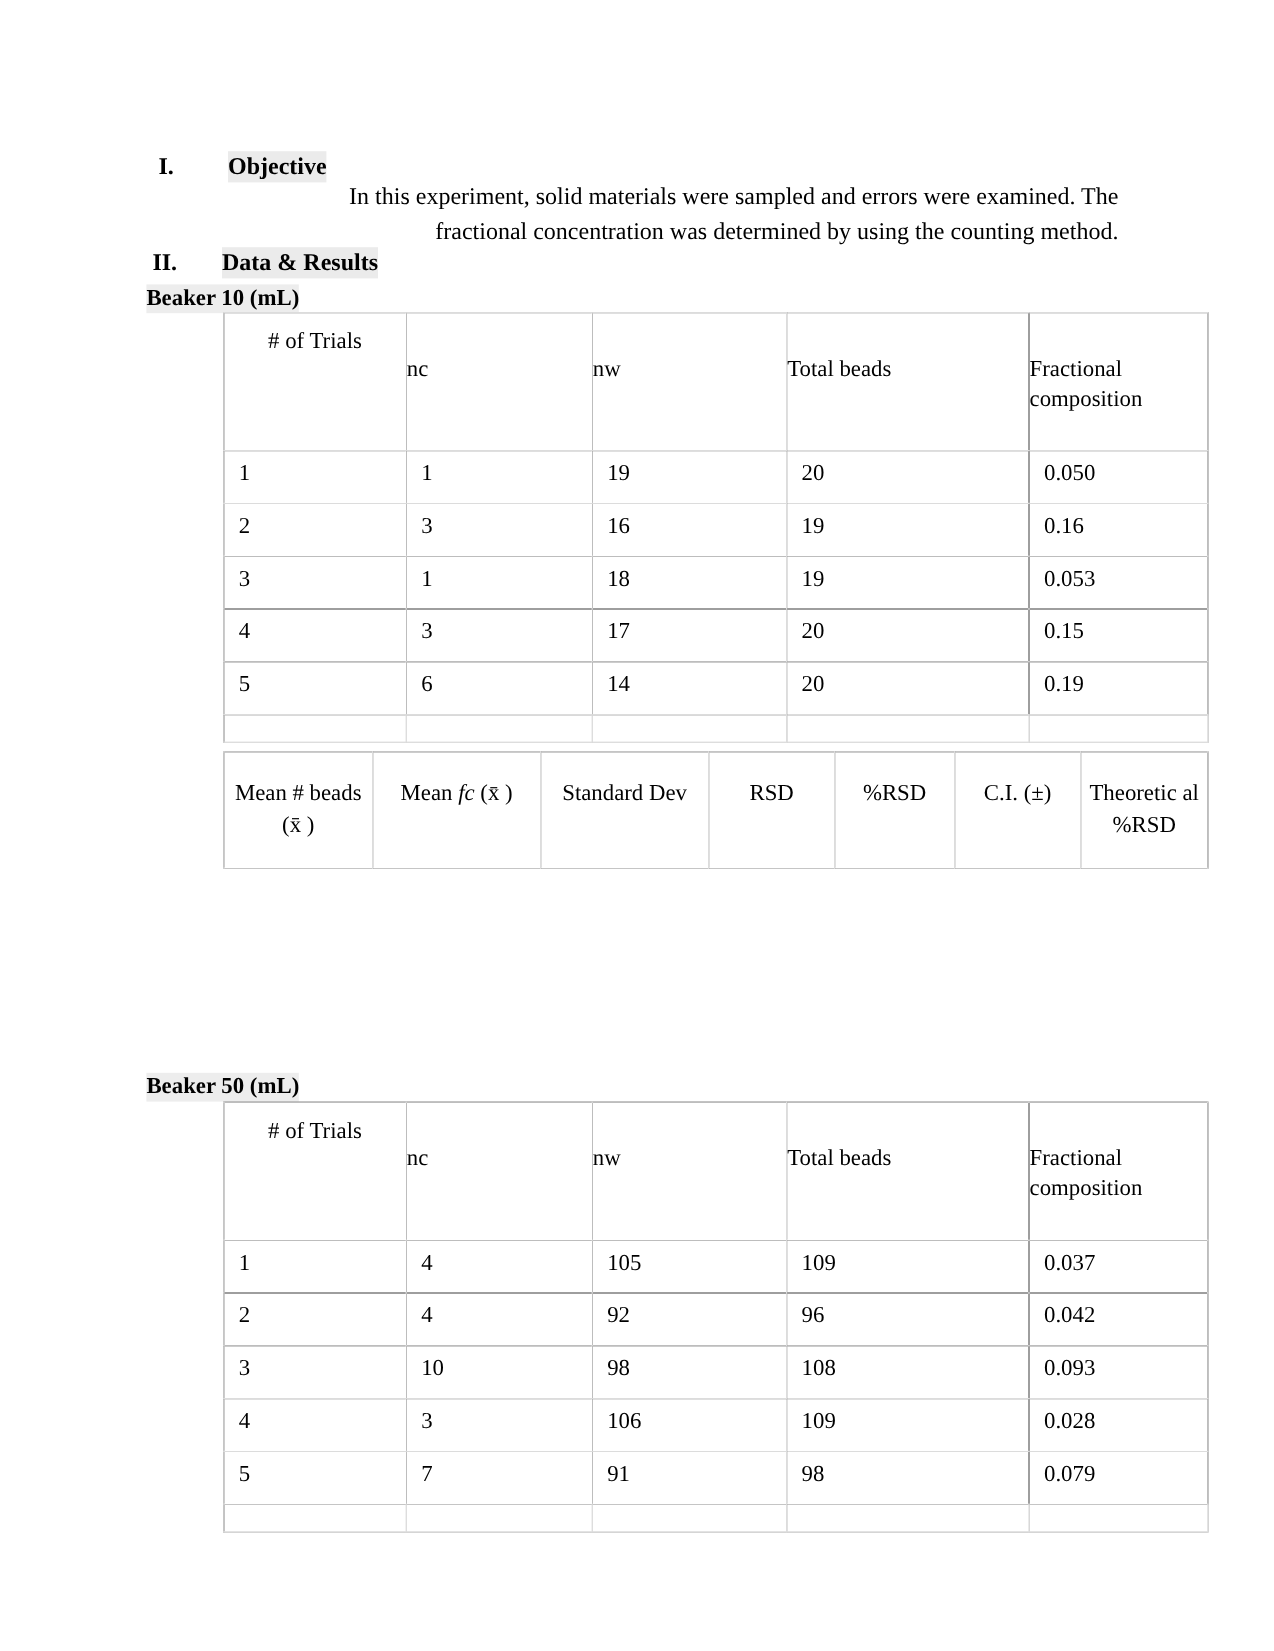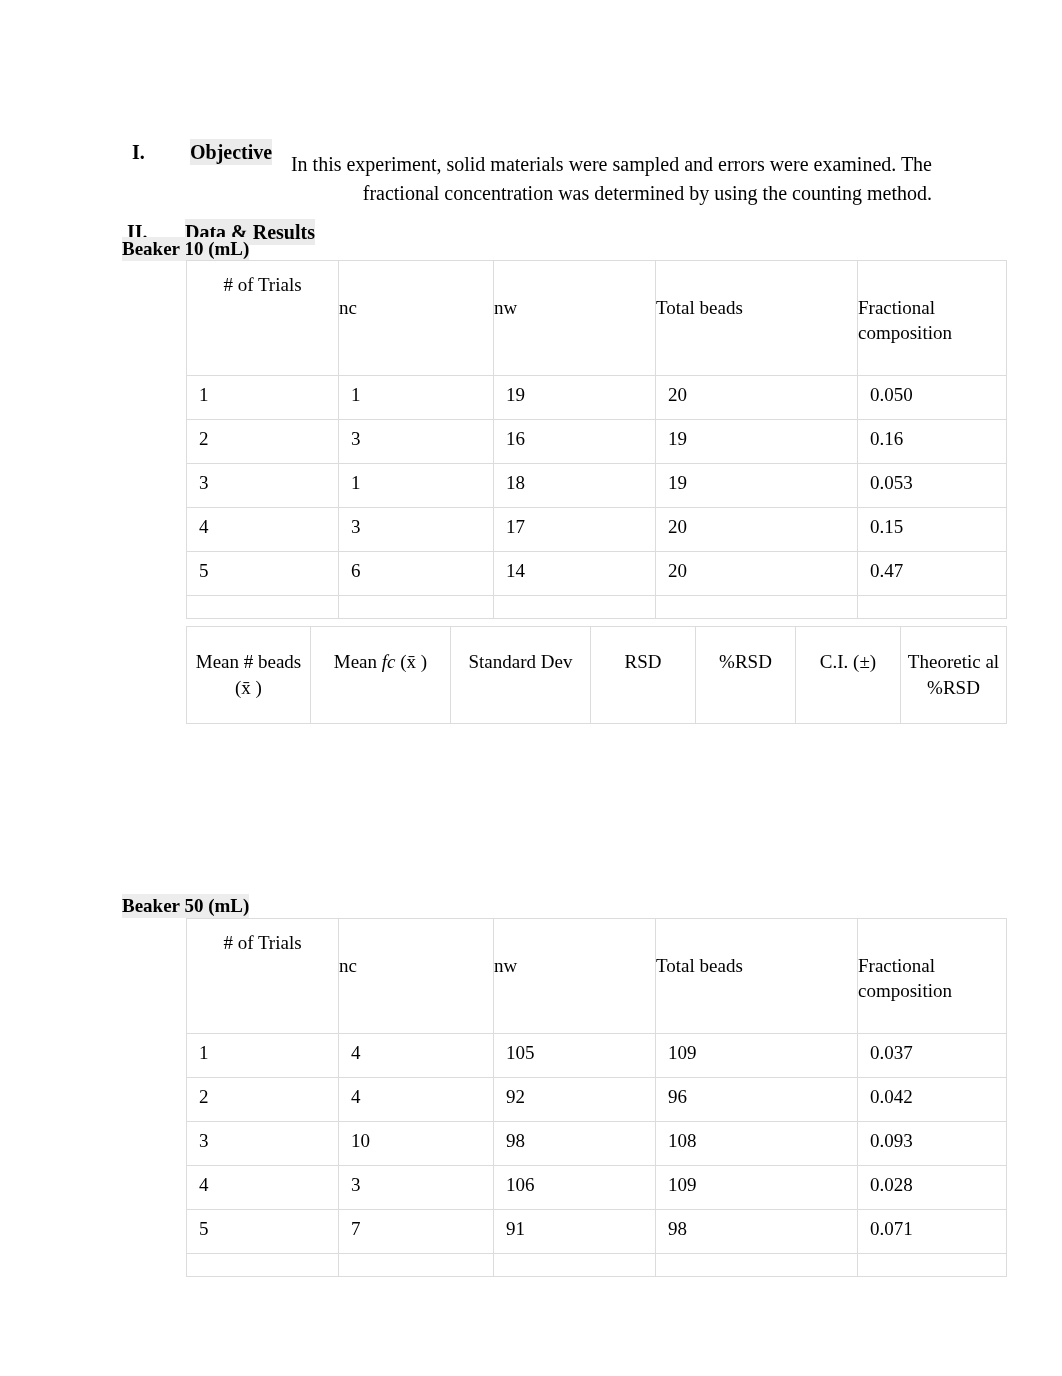--- a/index.html
+++ b/index.html
@@ -32,21 +32,20 @@
     font-size: 20px;
     line-height: 26px;
     white-space: nowrap;
   }
   .outline-num {
     width: 58px;
     flex: 0 0 58px;
   }
   .outline-label {
     background: #ebebeb;
-    margin-top: 13px;
   }
 
   .objective-row { left: 132px; top: 126px; }
   .data-results-row { left: 127px; top: 206px; }
 
   .body-para {
     position: absolute;
     left: 190px;
     top: 150px;
     width: 742px;
@@ -271,21 +270,21 @@
         <td class="data-cell">
             <div class="c-left">6</div>
           </td>
         <td class="data-cell">
             <div class="c-left">14</div>
           </td>
         <td class="data-cell">
             <div class="c-left">20</div>
           </td>
         <td class="data-cell">
-            <div class="c-left">0.47</div>
+            <div class="c-left">0.19</div>
           </td>
       </tr>
       <tr>
         <td class="tail-cell"></td>
         <td class="tail-cell"></td>
         <td class="tail-cell"></td>
         <td class="tail-cell"></td>
         <td class="tail-cell"></td>
       </tr>
     </tbody>
@@ -432,21 +431,21 @@
         <td class="data-cell">
             <div class="c-left">7</div>
           </td>
         <td class="data-cell">
             <div class="c-left">91</div>
           </td>
         <td class="data-cell">
             <div class="c-left">98</div>
           </td>
         <td class="data-cell">
-            <div class="c-left">0.071</div>
+            <div class="c-left">0.079</div>
           </td>
       </tr>
       <tr>
         <td class="tail-cell"></td>
         <td class="tail-cell"></td>
         <td class="tail-cell"></td>
         <td class="tail-cell"></td>
         <td class="tail-cell"></td>
       </tr>
     </tbody>

